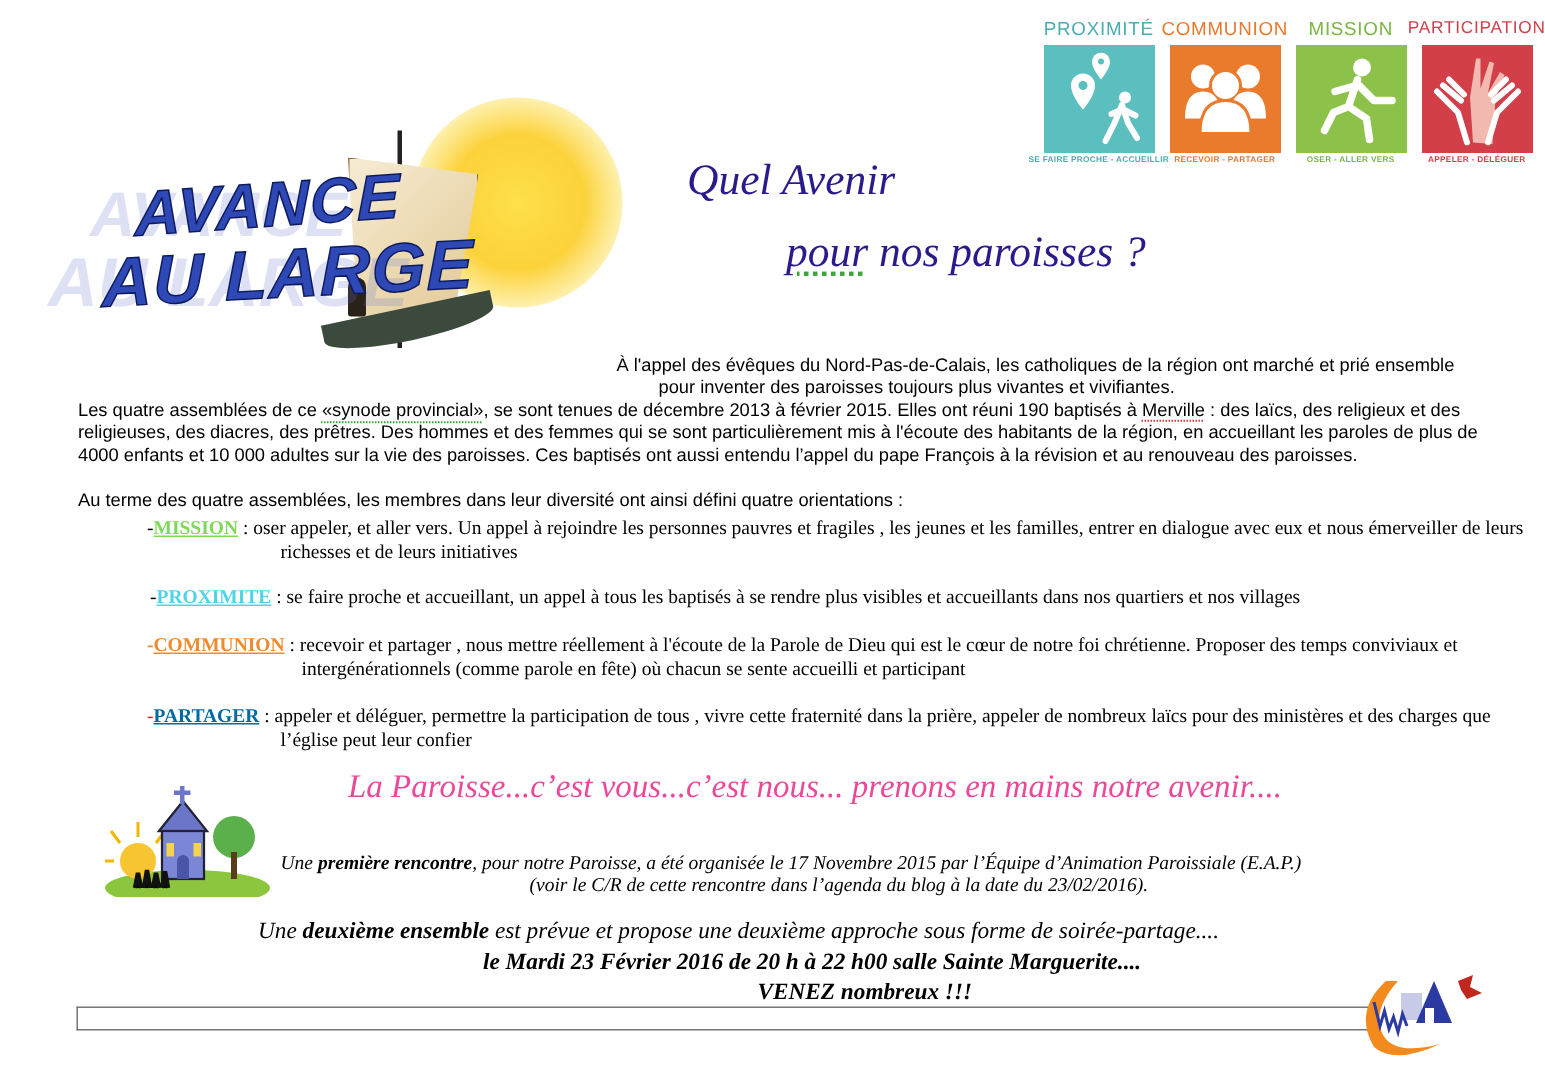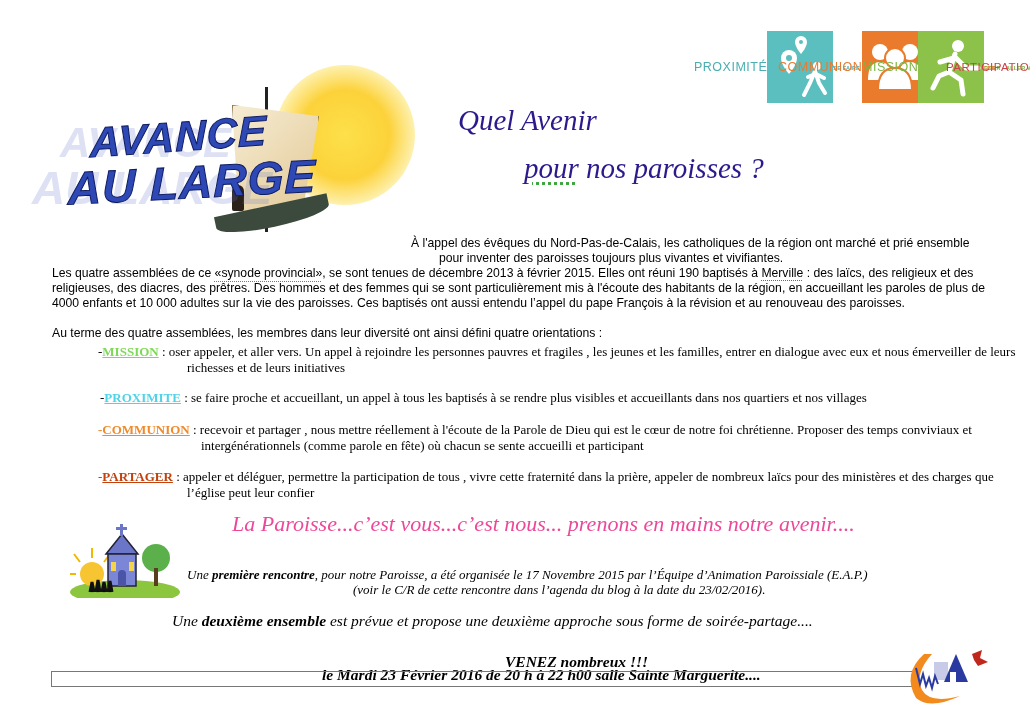--- a/index.html
+++ b/index.html
@@ -24,21 +24,21 @@
   .sailor { position:absolute; left:222px; top:140px; width:12px; height:26px; background:#2a2118; border-radius:6px 6px 2px 2px; }
 
   
   .title1 { left:458px; top:104px; font-size:29px; font-style:italic; color:#2a1a8c; }
   .title2 { left:500px; top:152px; font-size:29px; font-style:italic; color:#2a1a8c;margin-left:24px; }
   .sq-green { text-decoration: underline dotted #3aa53a; text-underline-offset:4px; }
   .sq-red { text-decoration: underline dotted #d83a3a; text-underline-offset:3px; }
 
   
   .pills { left:694px; top:8px; width:332px; height:118px; display:flex; gap:7px; }
-  .pill { width:77px; display:flex; flex-direction:row; align-items:center; }
+  .pill { width:77px; display:flex; flex-direction:column; align-items:center; }
   .pill-label { font-family:"Liberation Sans", sans-serif; font-size:12.5px; letter-spacing:0.5px; height:22px; line-height:22px; white-space:nowrap; }
   .pill-box { width:74px; height:72px; display:flex; align-items:center; justify-content:center; }
   .pill-sub { font-family:"Liberation Sans", sans-serif; font-size:5.5px; font-weight:bold; margin-top:2px; white-space:nowrap; letter-spacing:0.2px; }
 
   
   .sans { font-family:"Liberation Sans", sans-serif; font-size:12.2px; line-height:15.2px; }
   .p2 { left:52px; top:266px; width:960px; }
 
   .serif13 { font-family:"Liberation Serif", serif; font-size:13px; line-height:16px; }
   .orient { position:absolute; white-space:nowrap; }
@@ -137,21 +137,21 @@
 <div class="abs serif13 orient" style="left:100px; top:390px;">
   <span>-</span><span class="olabel" style="color:#4fd3e8">PROXIMITE</span><span> : se faire proche et accueillant, un appel à tous les baptisés à se rendre plus visibles et accueillants  dans nos quartiers et nos villages</span>
 </div>
 
 <div class="abs serif13 orient" style="left:98px; top:422px;">
   <span style="color:#f08a2a;font-weight:bold">-</span><span class="olabel" style="color:#f08a2a">COMMUNION</span><span> : recevoir et partager , nous mettre réellement à l'écoute de la Parole de Dieu qui est le cœur de notre foi chrétienne. Proposer des temps conviviaux et</span>
 </div>
 <div class="abs serif13 orient" style="left:187px; top:438px;margin-left:14px;"><span>intergénérationnels (comme parole en fête) où chacun se sente accueilli et participant</span></div>
 
 <div class="abs serif13 orient" style="left:98px; top:469px;">
-  <span style="color:#d8262a">-</span><span class="olabel" style="color:#c2410c">PARTAGER</span><span> : appeler et déléguer, permettre la participation de tous , vivre cette fraternité dans la prière, appeler de nombreux laïcs pour des ministères et des charges que</span>
+  <span style="color:#d8262a">-</span><span class="olabel" style="color:#0369a1">PARTAGER</span><span> : appeler et déléguer, permettre la participation de tous , vivre cette fraternité dans la prière, appeler de nombreux laïcs pour des ministères et des charges que</span>
 </div>
 <div class="abs serif13 orient" style="left:187px; top:485px;">l’église peut leur confier</div>
 
 <div class="abs slogan">La Paroisse...c’est vous...c’est nous... prenons en mains notre avenir....</div>
 
 <div class="abs church">
   <svg width="110" height="76" viewBox="0 0 110 76">
     <ellipse cx="55" cy="70" rx="55" ry="12" fill="#8cc63f"></ellipse>
     <circle cx="22" cy="52" r="12" fill="#f7c531"></circle>
     <path d="M10 40 l-6 -8 M22 36 l0 -10 M34 40 l6 -8 M6 52 l-8 0" stroke="#f0b800" stroke-width="2"></path>
@@ -165,21 +165,21 @@
     <rect x="41" y="40" width="5" height="9" fill="#f5d44a"></rect>
     <rect x="59" y="40" width="5" height="9" fill="#f5d44a"></rect>
     <path d="M20 70 l2 -10 l2 10 M26 70 l2 -12 l2 12 M32 70 l2 -10 l2 10 M38 70 l2 -11 l2 11" stroke="#111" stroke-width="3"></path>
   </svg>
 </div>
 
 <div class="abs it13" style="left:187px; top:567px;"><span>Une </span><b>première rencontre</b><span>, pour notre Paroisse, a été organisée le 17 Novembre 2015  par l’Équipe d’Animation Paroissiale (E.A.P.)</span></div>
 <div class="abs it13" style="left:353px; top:582px;">(voir le C/R  de cette rencontre dans l’agenda du blog à la date du 23/02/2016).</div>
 
 <div class="abs it15" style="left:172px; top:611px;"><span>Une </span><b>deuxième ensemble</b><span> est prévue et propose une deuxième approche sous forme de soirée-partage....</span></div>
-<div class="abs it15" style="left:322px; top:665px; font-weight:bold;text-align:right;">le Mardi 23 Février 2016  de 20 h à 22 h00 salle Sainte Marguerite....</div>
+<div class="abs it15" style="left:322px; top:632px; font-weight:bold;text-align:right;">le Mardi 23 Février 2016  de 20 h à 22 h00 salle Sainte Marguerite....</div>
 <div class="abs it15" style="left:505px; top:652px; font-weight:bold;">VENEZ nombreux !!!</div>
 
 <div class="abs bottom-box"></div>
 
 <div class="abs diocese">
   <svg width="100" height="70" viewBox="0 0 100 70">
     <path d="M24 14 q-22 20 -8 44 q14 12 44 -2 q-30 8 -38 -6 q-8 -16 10 -36z" fill="#f28a1e"></path>
     <rect x="34" y="22" width="14" height="18" fill="#c7cbe8"></rect>
     <polygon points="44,42 56,14 68,42" fill="#2b3aa0"></polygon>
     <rect x="50" y="32" width="6" height="10" fill="#fff"></rect>

